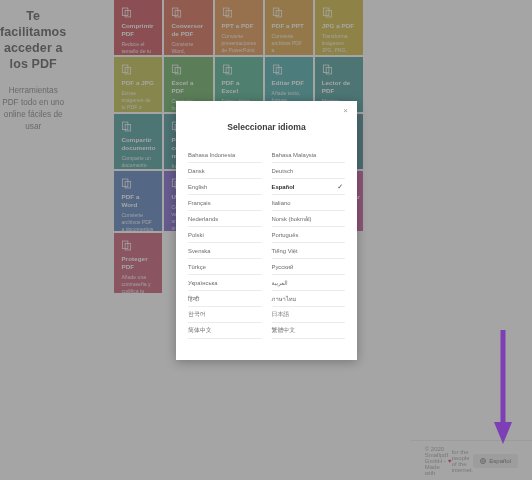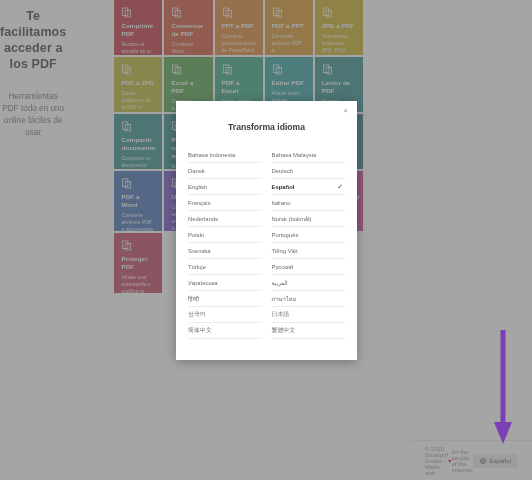--- a/index.html
+++ b/index.html
@@ -16,21 +16,21 @@
     background: #ffffff;
     display: flex; flex-direction: row;
   }
 
   .hero { padding: 8px 0 10px; text-align: center; }
   .hero h1 {
     font-size: 12.5px; font-weight: bold; color: #2b2b2b;
     letter-spacing: .1px; line-height: 16px;
   }
   .hero p {
-    font-size: 8.2px; color: #5e5e5e; margin-top: 19px; line-height: 12px;
+    font-size: 8.2px; color: #5e5e5e; margin-top: 13px; line-height: 12px;
   }
 
   .grid-wrap { padding: 0 48px; }
   .grid {
     display: grid;
     grid-template-columns: repeat(5, 1fr);
     gap: 2px;
   }
   .tile {
     position: relative;
@@ -233,21 +233,21 @@
 
 <div id="overlay"></div>
 
 <svg id="arrow" viewBox="0 0 22 118">
   <line x1="11" y1="2" x2="11" y2="98" stroke="#7d3fb5" stroke-width="5"></line>
   <polygon points="11,116 2,94 20,94" fill="#7d3fb5"></polygon>
 </svg>
 
 <div id="modal">
   <button class="modal-close">×</button>
-  <div class="modal-title">Transforma idioma</div>
+  <div class="modal-title">Seleccionar idioma</div>
   <div class="lang-grid" id="lang-grid">
       <div class="lang-item">
         <span>Bahasa Indonesia</span>
       </div>
       <div class="lang-item">
         <span>Bahasa Malaysia</span>
       </div>
       <div class="lang-item">
         <span>Dansk</span>
       </div>

